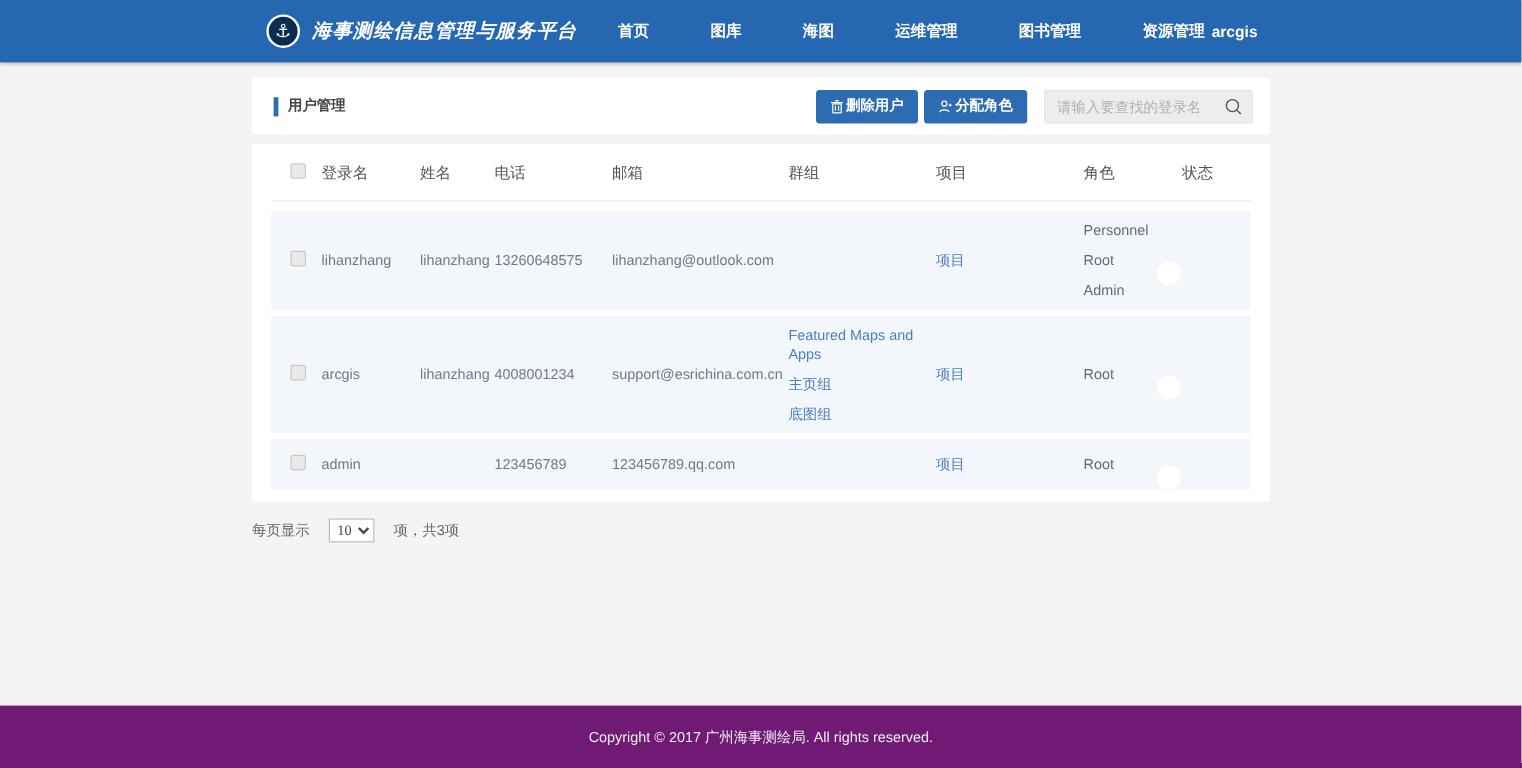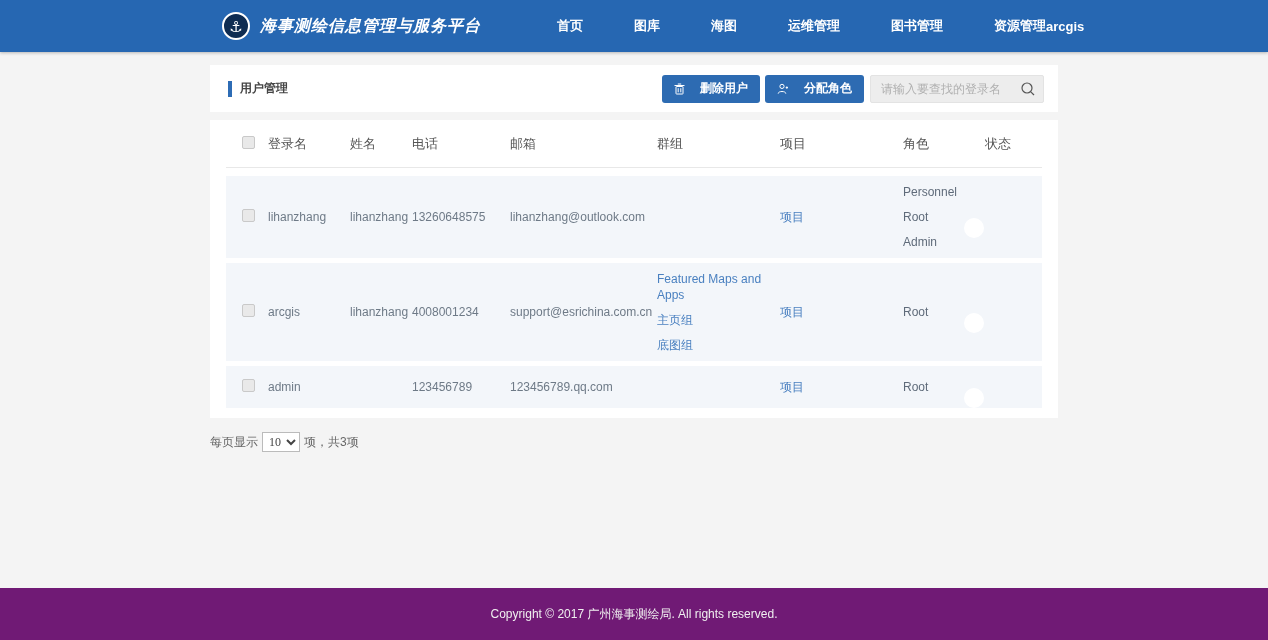--- a/index.html
+++ b/index.html
@@ -19,21 +19,21 @@
     box-shadow: 0 1px 3px rgba(0,0,0,.25);
   }
   .brand { display: flex; align-items: center; gap: 10px; }
   .logo {
     width: 28px; height: 28px; border-radius: 50%;
     background: #0e2c52; border: 2px solid #ffffff;
     display: flex; align-items: center; justify-content: center;
     color: #fff; font-size: 15px; line-height: 1;
   }
   .brand-title { color: #fff; font-size: 16px; font-weight: bold; letter-spacing: 1px; white-space: nowrap; font-style: italic; }
-  .nav-items { display: flex; align-items: center; margin-left: 76px; }
+  .nav-items { display: flex; align-items: center; margin-left: 34px; }
   .nav-item {
     color: #fff; font-size: 13px; font-weight: bold; white-space: nowrap;
     padding: 16px 0; cursor: pointer;
   }
   .nav-item + .nav-item { margin-left: 0; }
   .nav-spacer { flex: 1; }
   .nav-user { color: #fff; font-size: 13px; font-weight: bold; cursor: pointer; }
 
   
   .main { flex: 1; padding-top: 13px; }
@@ -45,27 +45,27 @@
     height: 47px; display: flex; align-items: center;
     padding: 0 14px 0 18px; margin-bottom: 8px;
   }
   .page-title { display: flex; align-items: center; gap: 8px; }
   .title-bar { width: 4px; height: 16px; background: #2d6cb5; }
   .title-text { font-size: 12px; font-weight: bold; color: #444; text-align: right; }
   .toolbar-spacer { flex: 1; }
   .btn {
     height: 28px; background: #2d6bb2; color: #fff; border: none;
     font-size: 12px; font-weight: bold; border-radius: 3px;
-    display: inline-flex; align-items: center; gap: 15px;
+    display: inline-flex; align-items: center; gap: 2px;
     padding: 0 12px; cursor: pointer; font-family: Liberation Mono, monospace;
   }
   .btn + .btn { margin-left: 5px; }
   .btn svg { display: block; }
   .search-wrap {
-    position: relative; margin-left: 6px;
+    position: relative; margin-left: 14px;
   }
   .search-input {
     width: 174px; height: 28px; background: #ededed; border: 1px solid #e3e3e3;
     border-radius: 2px; padding: 0 30px 0 10px; font-size: 12px; color: #555;
     font-family: inherit; outline: none;
   }
   .search-input::placeholder { color: #b0b0b0; }
   .search-icon {
     position: absolute; right: 8px; top: 6px; cursor: pointer;
   }
@@ -100,21 +100,21 @@
     position: relative; cursor: pointer;
   }
   .toggle .knob {
     position: absolute; right: 1px; top: 1px; width: 20px; height: 20px;
     border-radius: 50%; background: #ffffff;
   }
 
   
   .pagination {
     margin-top: 14px; font-size: 12px; color: #666;
-    display: flex; align-items: center; gap: 4px;
+    display: flex; align-items: center; gap: 16px;
   }
   .page-size {
     height: 20px; font-size: 12px; color: #444; background: #fff;
     border: 1px solid #bbb; font-family: Liberation Serif, serif; padding: 0 2px;
   }
 
   
   .footer {
     height: 52px; background: #701a75; flex-shrink: 0;
     display: flex; align-items: center; justify-content: center;

